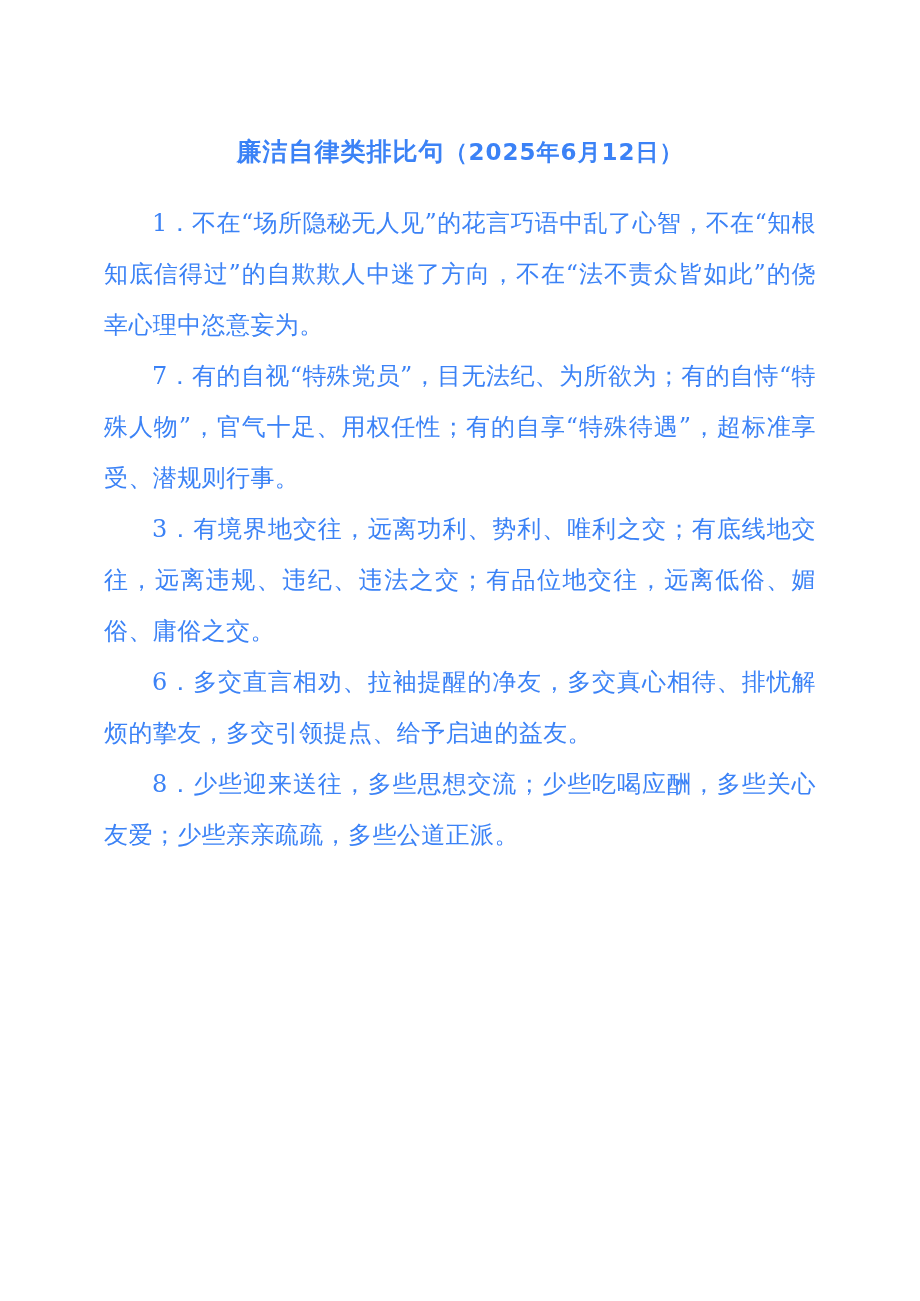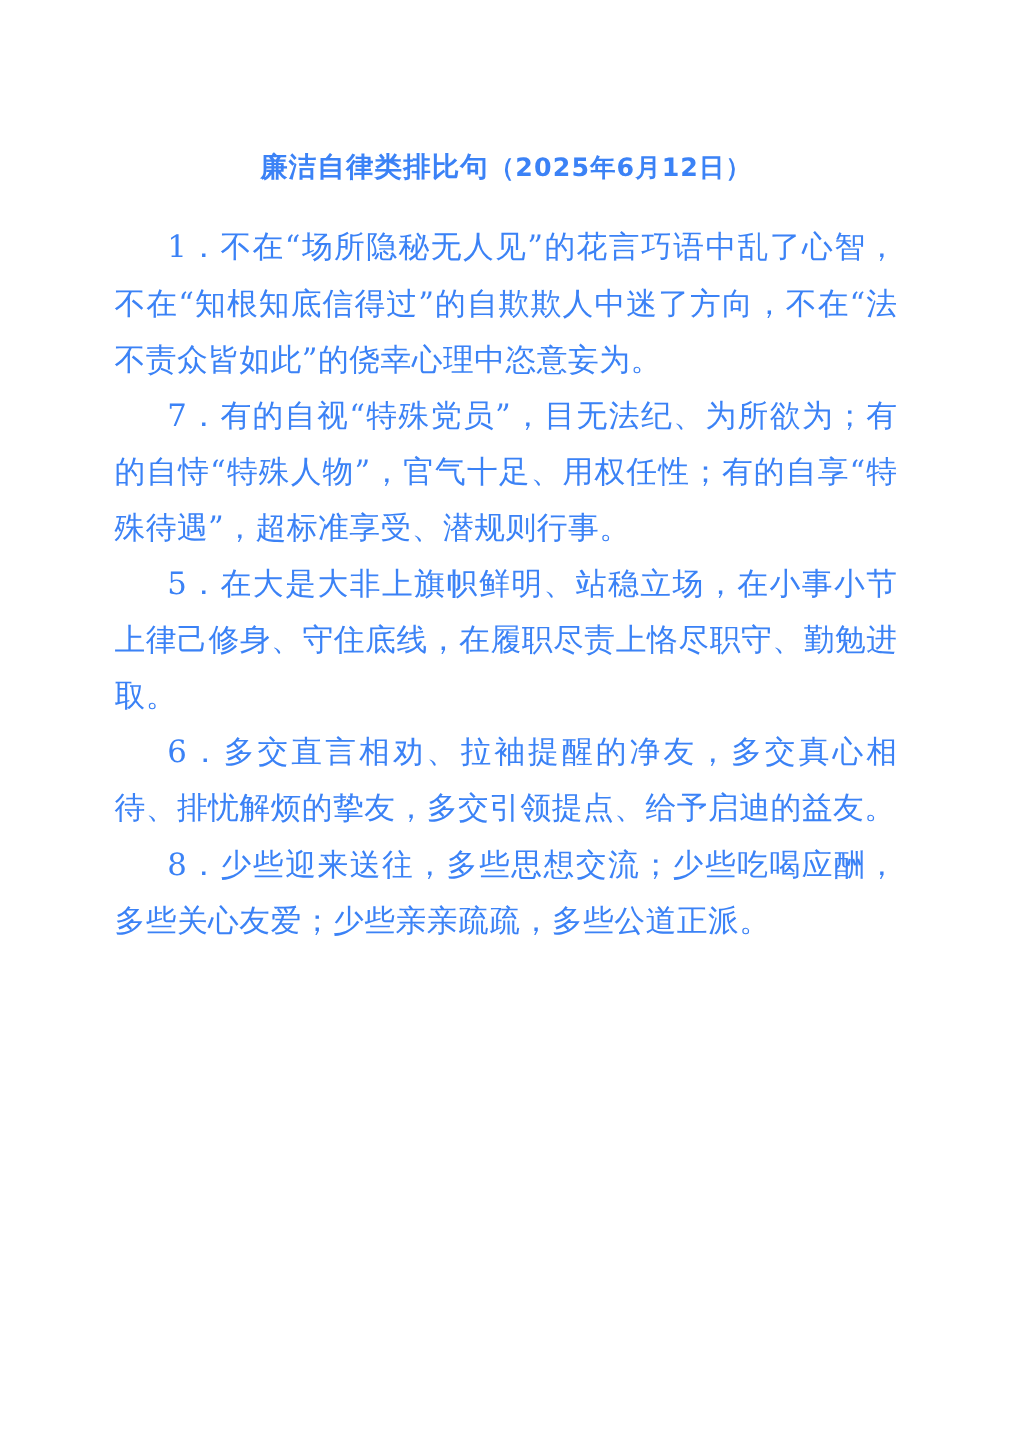--- a/index.html
+++ b/index.html
@@ -33,39 +33,39 @@
     letter-spacing: 1px;
     margin: 0 0 26px 0;
     white-space: nowrap;
   }
   .doc-title .title-date {
     font-weight: 700;
     font-size: 23px;
   }
   .para {
     font-family: "DejaVu Serif", "Liberation Serif", serif;
-    font-size: 28px;
+    font-size: 24px;
     line-height: 51px;
     text-align: justify;
     text-justify: inter-ideograph;
     text-indent: 48px;
     margin: 0;
     letter-spacing: 0.4px;
   }
 </style>
 </head>
 <body>
 
 <div class="page">
   <div class="content">
 
     <h1 class="doc-title">
       <span>廉洁自律类排比句</span><span class="title-date">（2025年6月12日）</span>
     </h1>
 
     <p class="para">1．不在“场所隐秘无人见”的花言巧语中乱了心智，不在“知根知底信得过”的自欺欺人中迷了方向，不在“法不责众皆如此”的侥幸心理中恣意妄为。</p>
     <p class="para">7．有的自视“特殊党员”，目无法纪、为所欲为；有的自恃“特殊人物”，官气十足、用权任性；有的自享“特殊待遇”，超标准享受、潜规则行事。</p>
-    <p class="para">5．在大是大非上旗帜鲜明、站稳立场，在小事小节上律己修身、守住底线，在履职尽责上恪尽职守、勤勉进取。</p>
+    <p class="para">3．有境界地交往，远离功利、势利、唯利之交；有底线地交往，远离违规、违纪、违法之交；有品位地交往，远离低俗、媚俗、庸俗之交。</p>
     <p class="para">6．多交直言相劝、拉袖提醒的净友，多交真心相待、排忧解烦的挚友，多交引领提点、给予启迪的益友。</p>
     <p class="para">8．少些迎来送往，多些思想交流；少些吃喝应酬，多些关心友爱；少些亲亲疏疏，多些公道正派。</p>
 
   </div>
 </div>
 
 </body></html>

